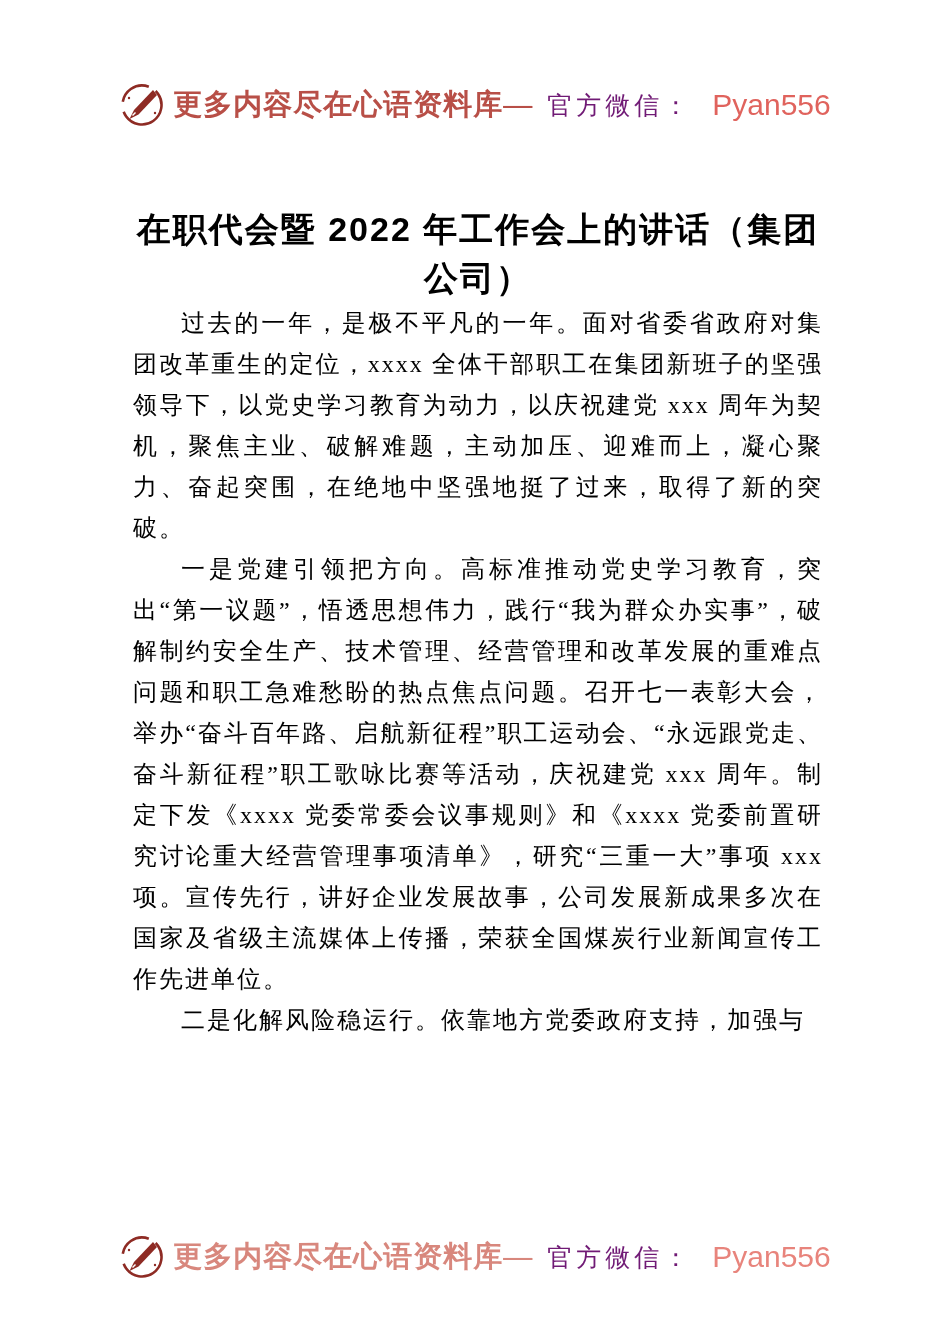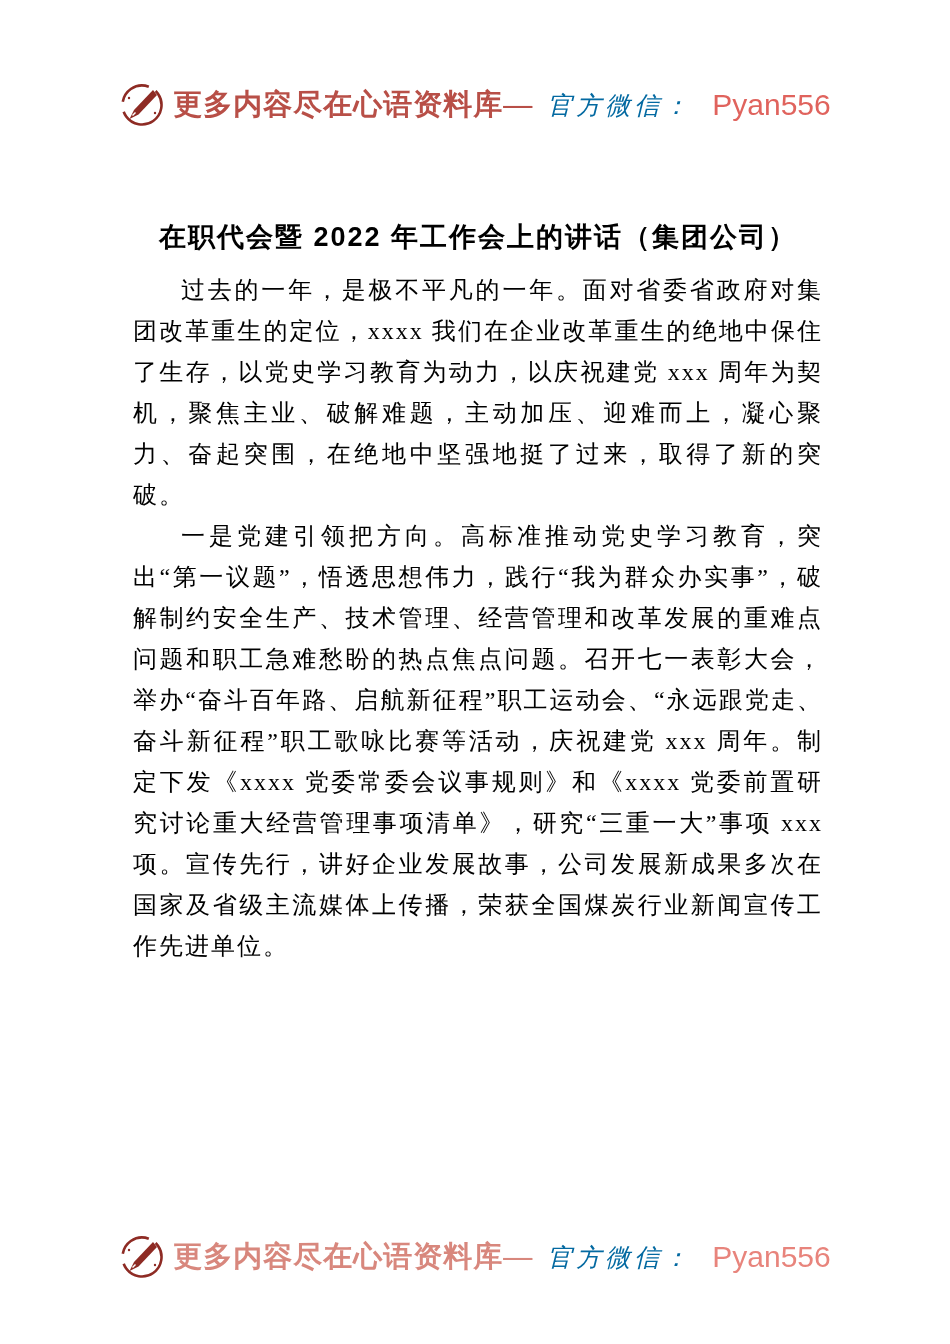--- a/index.html
+++ b/index.html
@@ -30,46 +30,45 @@
   .wm-brand {
     font-family: "Liberation Serif", "DejaVu Serif", serif;
     font-weight: 700;
     font-size: 29px;
     letter-spacing: 1px;
   }
   .watermark--header .wm-brand { color: #b84f47; }
   .watermark--footer .wm-brand { color: #d8877d; }
   .wm-wechat {
     font-family: "Liberation Serif", "DejaVu Serif", serif;
-    font-style: italic;
     font-size: 25px;
     letter-spacing: 4px;
-    color: #0369a1;
+    color: #701a75;
     margin-left: 14px;
   }
   .wm-id {
     font-family: "Liberation Sans", "DejaVu Sans", sans-serif;
     font-size: 30px;
     margin-left: 20px;
   }
   .watermark--header .wm-id { color: #e0635d; }
   .watermark--footer .wm-id { color: #e8847c; }
 
   
   .content {
     position: absolute;
     left: 133px;
     right: 127px;
     top: 205px;
   }
   .doc-title {
-    margin: 8px;
+    margin: 0;
     font-family: "Liberation Sans", "DejaVu Sans", sans-serif;
     font-weight: 700;
-    font-size: 27px;
+    font-size: 34px;
     line-height: 49px;
     text-align: center;
     letter-spacing: 2px;
   }
   .section-heading {
     margin: 47px 0 0 0;
     font-family: "Liberation Sans", "DejaVu Sans", sans-serif;
     font-weight: 700;
     font-size: 26px;
     line-height: 41px;
@@ -102,22 +101,23 @@
         <circle cx="36" cy="31" r="1.2" fill="#8e2b24"></circle>
       </svg>
     </span>
     <span class="wm-brand">更多内容尽在心语资料库—</span>
     <span class="wm-wechat">官方微信：</span>
     <span class="wm-id">Pyan556</span>
   </div>
 
   <div class="content">
     <h1 class="doc-title">在职代会暨 2022 年工作会上的讲话（集团公司）</h1>
-    <p class="body-para">过去的一年，是极不平凡的一年。面对省委省政府对集团改革重生的定位，xxxx 我们在企业改革重生的绝地中保住了生存，以党史学习教育为动力，以庆祝建党 xxx 周年为契机，聚焦主业、破解难题，主动加压、迎难而上，凝心聚力、奋起突围，在绝地中坚强地挺了过来，取得了新的突破。</p>
+    <p class="body-para">过去的一年，是极不平凡的一年。面对省委省政府对集团改革重生的定位，xxxx 全体干部职工在集团新班子的坚强领导下，以党史学习教育为动力，以庆祝建党 xxx 周年为契机，聚焦主业、破解难题，主动加压、迎难而上，凝心聚力、奋起突围，在绝地中坚强地挺了过来，取得了新的突破。</p>
     <p class="body-para">一是党建引领把方向。高标准推动党史学习教育，突出“第一议题”，悟透思想伟力，践行“我为群众办实事”，破解制约安全生产、技术管理、经营管理和改革发展的重难点问题和职工急难愁盼的热点焦点问题。召开七一表彰大会，　举办“奋斗百年路、启航新征程”职工运动会、“永远跟党走、奋斗新征程”职工歌咏比赛等活动，庆祝建党 xxx 周年。制定下发《xxxx 党委常委会议事规则》和《xxxx 党委前置研究讨论重大经营管理事项清单》，研究“三重一大”事项 xxx 项。宣传先行，讲好企业发展故事，公司发展新成果多次在国家及省级主流媒体上传播，荣获全国煤炭行业新闻宣传工作先进单位。</p>
+    <p class="body-para">二是化解风险稳运行。依靠地方党委政府支持，加强与</p>
   </div>
 
   <div class="watermark watermark--footer">
     <span class="wm-logo">
       <svg width="46" height="46" viewBox="0 0 46 46">
         <circle cx="23" cy="23" r="19.5" fill="none" stroke="#8e2b24" stroke-width="2.6" stroke-dasharray="66 10 34 8" transform="rotate(-35 23 23)"></circle>
         <path d="M34 8 L15 28 L10.5 37 L19.5 32.5 L38 13 Z" fill="#8e2b24"></path>
         <path d="M13.5 33.5 L16.5 30.5" stroke="#ffffff" stroke-width="1.4"></path>
         <circle cx="10" cy="16" r="1.2" fill="#8e2b24"></circle>
         <circle cx="36" cy="31" r="1.2" fill="#8e2b24"></circle>

